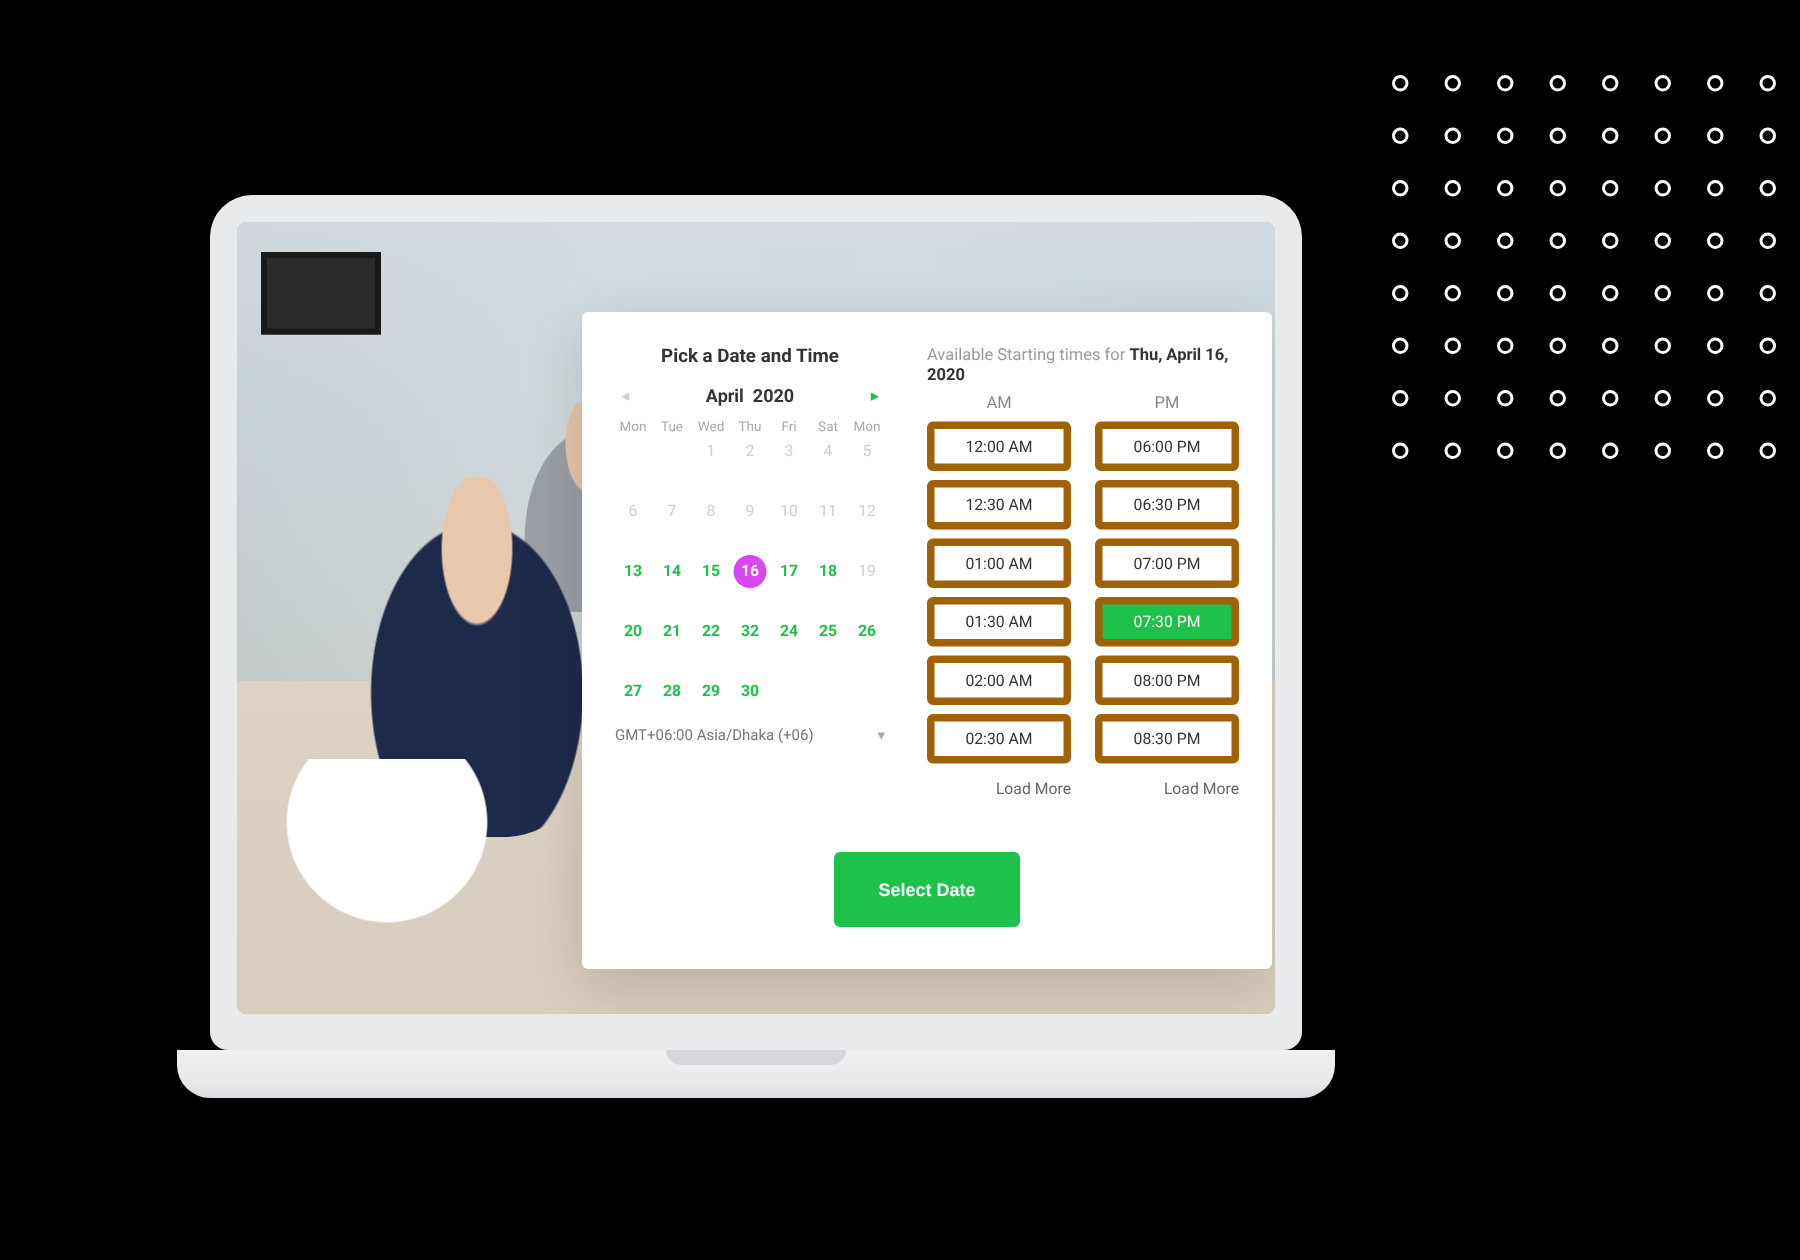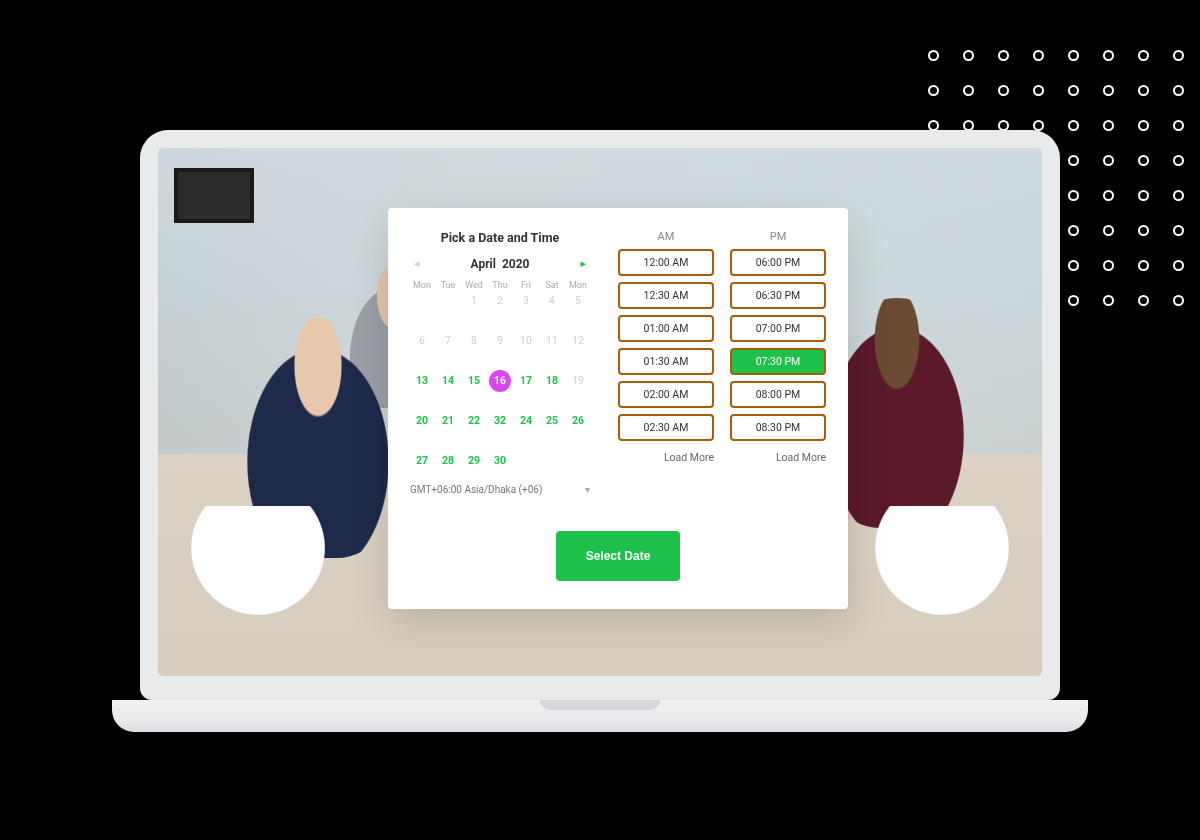--- a/index.html
+++ b/index.html
@@ -25,21 +25,21 @@
     width: 11px; height: 11px;
     border: 2px solid #fff;
     border-radius: 50%;
   }
 
   
   .laptop {
     position: absolute;
     left: 140px;
     top: 130px;
-    width: 920px;
+    width: 728px;
     height: 640px;
   }
   .screen-bezel {
     width: 100%;
     height: 570px;
     background: #e9eaec;
     border-radius: 28px 28px 12px 12px;
     padding: 18px 18px 24px 18px;
   }
   .screen {
@@ -194,21 +194,21 @@
     column-gap: 16px;
   }
   .period-head {
     text-align: center;
     font-size: 11px;
     color: #888;
     margin-bottom: 6px;
   }
   .slots { display: flex; flex-direction: column; gap: 6px; }
   .slot {
-    border: 2px solid #a16207;
+    border: 5px solid #a16207;
     border-radius: 4px;
     text-align: center;
     font-size: 10.5px;
     padding: 5px 0;
     color: #333;
     background: #fff;
     cursor: pointer;
   }
   .slot.selected {
     background: #1ec24b;
@@ -380,20 +380,23 @@
               <div class="cal-cell">&nbsp;</div>
             </div>
 
           <div class="tz-row">
             <span>GMT+06:00 Asia/Dhaka (+06)</span>
             <span class="chev">▾</span>
           </div>
         </div>
 
         <div class="right-col">
+          <div class="avail-title">
+            <span>Available Starting times for </span><b>Thu, April 16, 2020</b>
+          </div>
 
           <div class="times-grid">
             <div>
               <div class="period-head">AM</div>
               <div class="slots" id="am-slots">
                   <div class="slot">12:00 AM</div>
                   <div class="slot">12:30 AM</div>
                   <div class="slot">01:00 AM</div>
                   <div class="slot">01:30 AM</div>
                   <div class="slot">02:00 AM</div>

